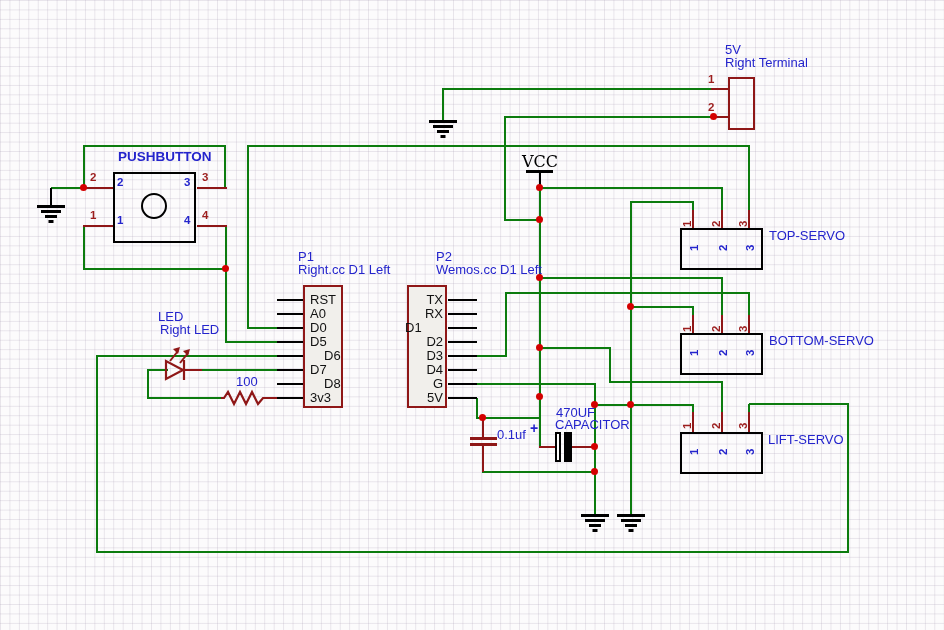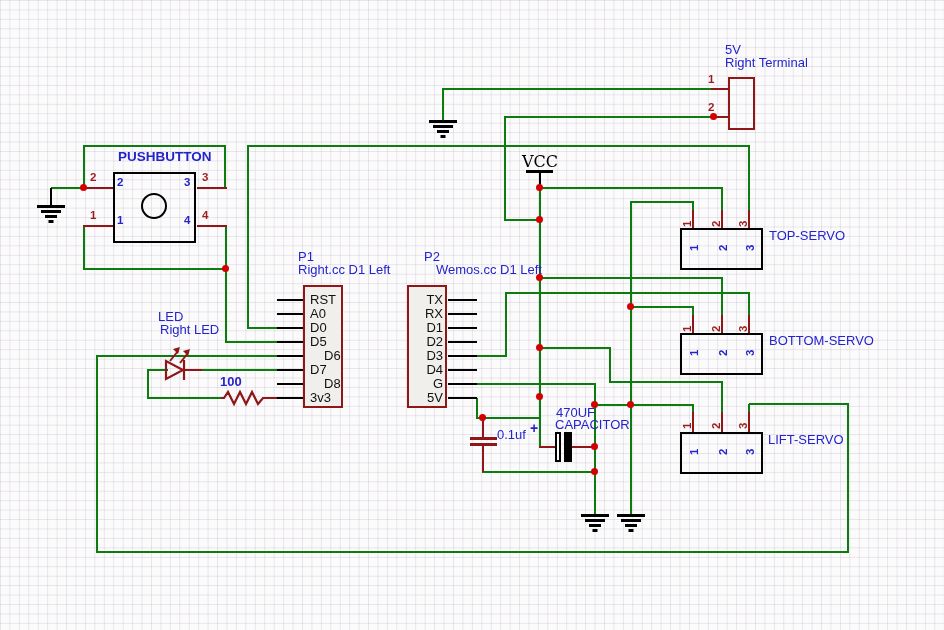--- a/index.html
+++ b/index.html
@@ -198,25 +198,25 @@
   <div class="pk" style="left:310px;top:293px">RST</div>
   <div class="pk" style="left:310px;top:307px">A0</div>
   <div class="pk" style="left:310px;top:321px">D0</div>
   <div class="pk" style="left:310px;top:335px">D5</div>
   <div class="pk" style="left:324px;top:349px">D6</div>
   <div class="pk" style="left:310px;top:363px">D7</div>
   <div class="pk" style="left:324px;top:377px">D8</div>
   <div class="pk" style="left:310px;top:391px">3v3</div>
 
   <div class="box hdr" style="left:407px;top:285px;width:40px;height:123px"></div>
-  <div class="bl" style="left:424px;top:250px">P2</div>
+  <div class="bl" style="left:436px;top:250px">P2</div>
   <div class="bl" style="left:436px;top:263px">Wemos.cc D1 Left</div>
   <div class="pk" style="left:405px;top:293px;width:38px;text-align:right">TX</div>
   <div class="pk" style="left:405px;top:307px;width:38px;text-align:right">RX</div>
-  <div class="pk" style="left:405px;top:321px;width:38px;text-align:right">D1</div>
+  <div class="pk" style="left:405px;top:321px;width:38px;text-align:left">D1</div>
   <div class="pk" style="left:405px;top:335px;width:38px;text-align:right">D2</div>
   <div class="pk" style="left:405px;top:349px;width:38px;text-align:right">D3</div>
   <div class="pk" style="left:405px;top:363px;width:38px;text-align:right">D4</div>
   <div class="pk" style="left:405px;top:377px;width:38px;text-align:right">G</div>
   <div class="pk" style="left:405px;top:391px;width:38px;text-align:right">5V</div>
 
   <div class="box bm" style="left:728px;top:77px;width:27px;height:53px"></div>
   <div class="bl" style="left:725px;top:43px">5V</div>
   <div class="bl" style="left:725px;top:56px">Right Terminal</div>
   <div class="mnum" style="left:708px;top:74px">1</div>
@@ -258,21 +258,21 @@
     <path d="M13,9 L6,11 L11,16 Z" fill="#8f1717"></path>
     <path d="M13,25 L21,15" stroke="#8f1717" stroke-width="2"></path>
     <path d="M23,11 L16,13 L21,18 Z" fill="#8f1717"></path>
   </svg>
   <div class="bl" style="left:158px;top:310px">LED</div>
   <div class="bl" style="left:160px;top:323px">Right LED</div>
 
   <svg style="left:220px;top:390px" width="50" height="16" viewBox="0 0 50 16">
     <polyline points="1,8 4,8 8,2 14,14 20,2 26,14 32,2 38,14 43,8 49,8" fill="none" stroke="#8f1717" stroke-width="2.2"></polyline>
   </svg>
-  <div class="bl" style="left:220px;top:375px;font-weight:700">100</div>
+  <div class="bl" style="left:236px;top:375px;font-weight:400">100</div>
 
   <div class="box" style="left:555px;top:432px;width:6px;height:30px;border:2px solid #000;background:#fff"></div>
   <div class="box" style="left:564px;top:432px;width:8px;height:30px;background:#000"></div>
   <div class="bl" style="left:530px;top:422px;font-size:14px;font-weight:700">+</div>
   <div class="bl" style="left:556px;top:406px">470UF</div>
   <div class="bl" style="left:555px;top:418px">CAPACITOR</div>
 
   <div class="bl" style="left:497px;top:428px">0.1uf</div>
 
   <i class="dot" style="left:80px;top:184px"></i>

